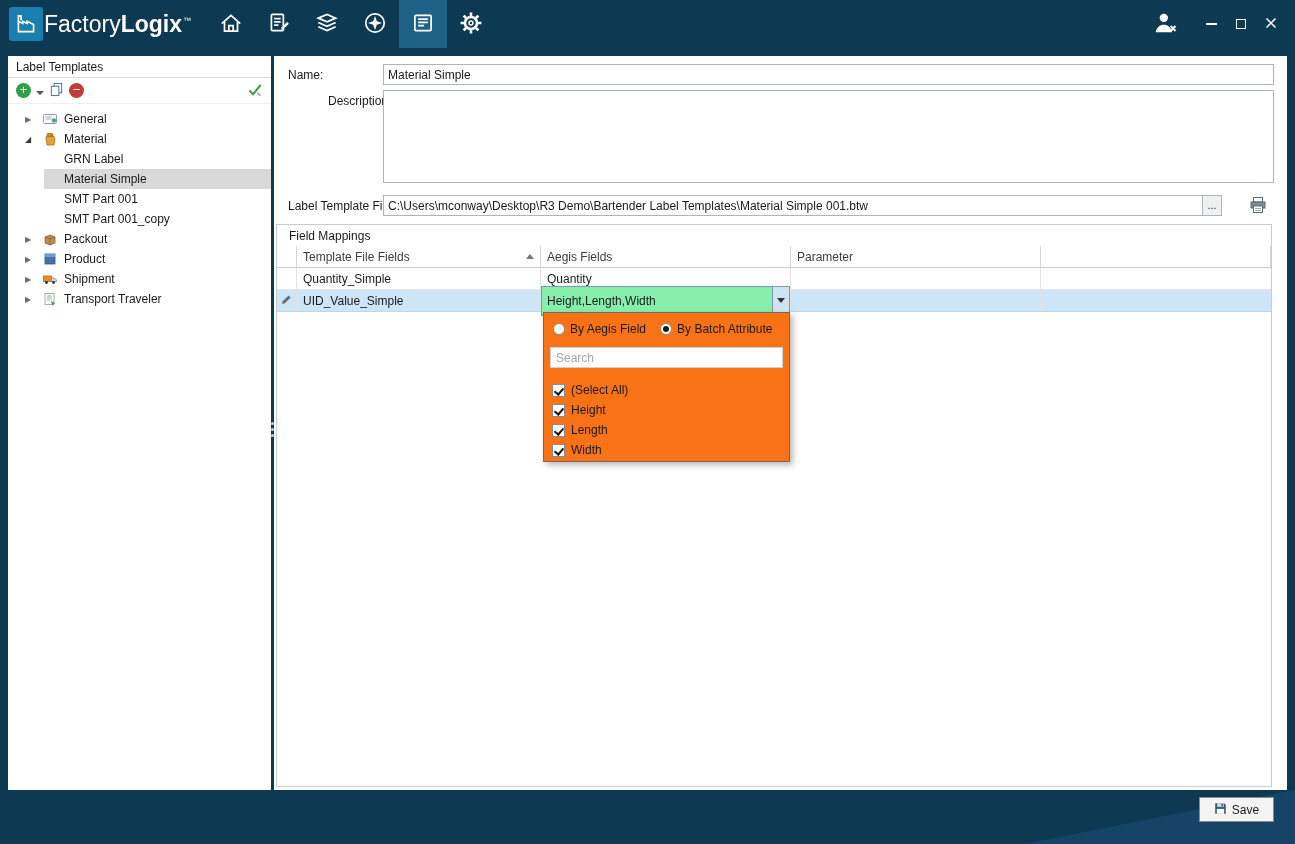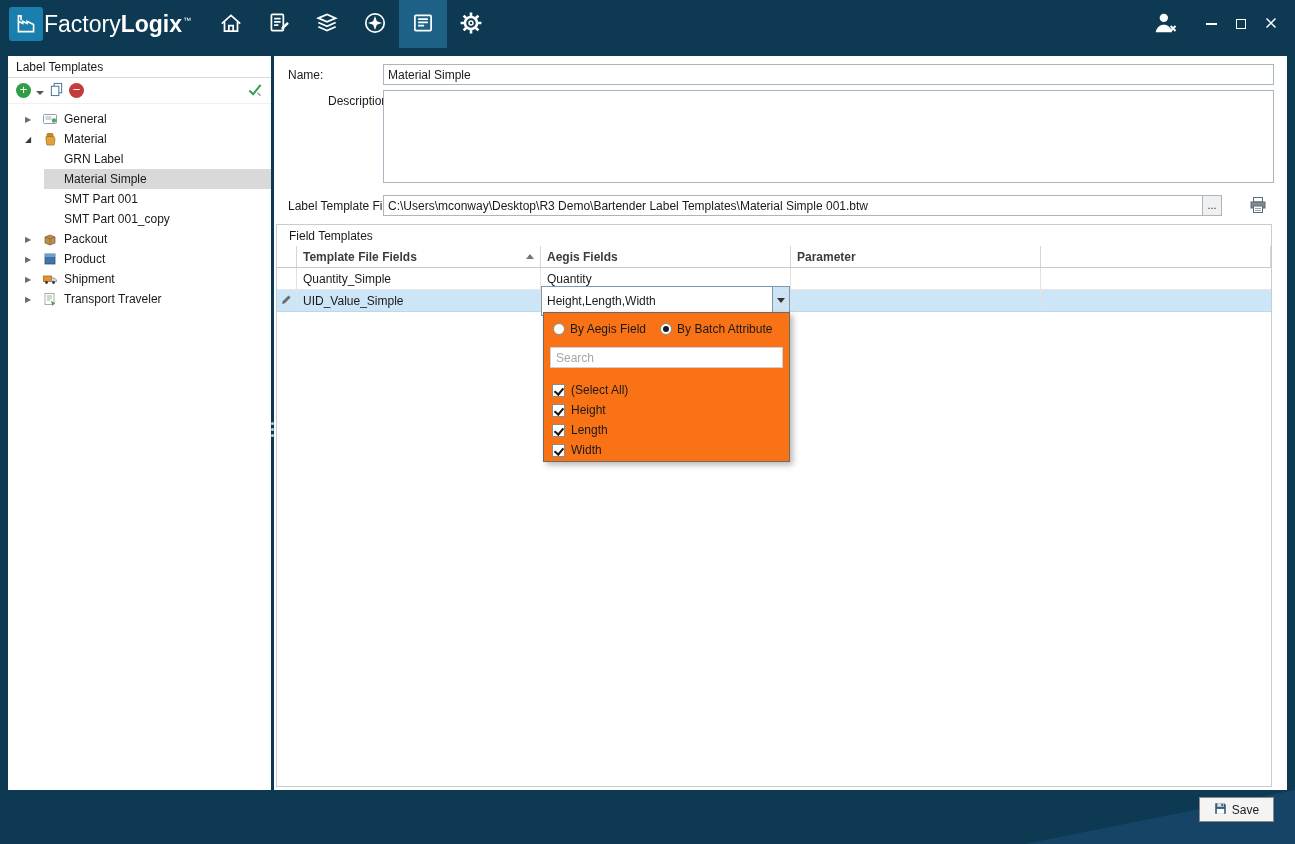--- a/index.html
+++ b/index.html
@@ -55,27 +55,27 @@
   .printer { position:absolute; left:974px; top:139px; width:20px; height:20px; cursor:pointer; }
 
   
   .groupbox { position:absolute; left:2px; top:168px; width:996px; height:563px; border:1px solid #c3cdd4; background:#fff; }
   .gb-title { position:absolute; left:12px; top:4px; }
   .grid { position:absolute; left:0; top:21px; right:0; }
   .grow { display:flex; height:22px; border-bottom:1px solid #e6e6e6; align-items:stretch; background:#fff; }
   .grow.ghead { border-bottom:1px solid #c9c9c9; color:#3c3c3c; }
   .grow.sel { background:#cde6f7; border-bottom:1px solid #bcd8ec; }
   .gcell { border-right:1px solid #e2e2e2; padding:0 6px; display:flex; align-items:center; overflow:hidden; white-space:nowrap; }
-  .ghead .gcell { border-right:1px solid #d6d6d6;font-weight:bold; }
+  .ghead .gcell { border-right:1px solid #d6d6d6; }
   .c0 { width:20px; padding:0; justify-content:center; }
   .c1 { width:244px; } .c2 { width:250px; } .c3 { width:250px; }
   .c4 { flex:1; border-right:none; }
   .sort-asc { margin-left:auto; width:0; height:0; border:4px solid transparent; border-bottom:5px solid #777; margin-bottom:4px; }
   .cellcombo { padding:0; overflow:visible; }
-  .combo { width:100%; height:30px; border:1px solid #7b98ae; background:#ffffff; display:flex; align-items:center; }
+  .combo { width:100%; height:30px; border:1px solid #7b98ae; background:#86efac; display:flex; align-items:center; }
   .combo-text { flex:1; padding:0 5px; white-space:nowrap; overflow:hidden; }
   .combo-btn { width:17px; align-self:stretch; border-left:1px solid #7b98ae; background:#cfe4f3; display:flex; align-items:center; justify-content:center; cursor:pointer; }
   .combo-caret { width:0; height:0; border:4px solid transparent; border-top:5px solid #333; margin-top:4px; }
 
   
   .dropdown { position:absolute; left:266px; top:87px; width:247px; height:150px; background:#f97316; border:1px solid #6a6a6a; box-shadow:3px 3px 6px rgba(0,0,0,.28); z-index:5; }
   .dd-radios { position:absolute; left:9px; top:9px; display:flex; gap:14px; align-items:center; }
   .radio { display:flex; align-items:center; gap:5px; cursor:pointer; }
   .rdot { width:12px; height:12px; border:1px solid #8a8a8a; border-radius:50%; background:#fff; position:relative; flex:0 0 auto; }
   .radio.on .rdot::after { content:''; position:absolute; inset:2px; border-radius:50%; background:#1a1a1a; }
@@ -271,21 +271,21 @@
     <span class="printer">
       <svg width="20" height="20" viewBox="0 0 20 20">
           <rect x="5.5" y="2.5" width="9" height="4.5" fill="#fff" stroke="#5f6b73"></rect>
           <rect x="3" y="7" width="14" height="6" fill="#7d8c96" stroke="#5f6b73"></rect>
           <rect x="5.5" y="11" width="9" height="6.5" fill="#fff" stroke="#5f6b73"></rect>
           <path d="M7 13.5h6M7 15.5h6" stroke="#9aa6ae"></path>
         </svg>
     </span>
 
     <section class="groupbox">
-      <div class="gb-title">Field Templates</div>
+      <div class="gb-title">Field Mappings</div>
 
       <div class="grid">
         <div class="grow ghead">
           <div class="gcell c0"></div>
           <div class="gcell c1">
             <span>Template File Fields</span>
             <span class="sort-asc"></span>
           </div>
           <div class="gcell c2">
               <span>Aegis Fields</span>

